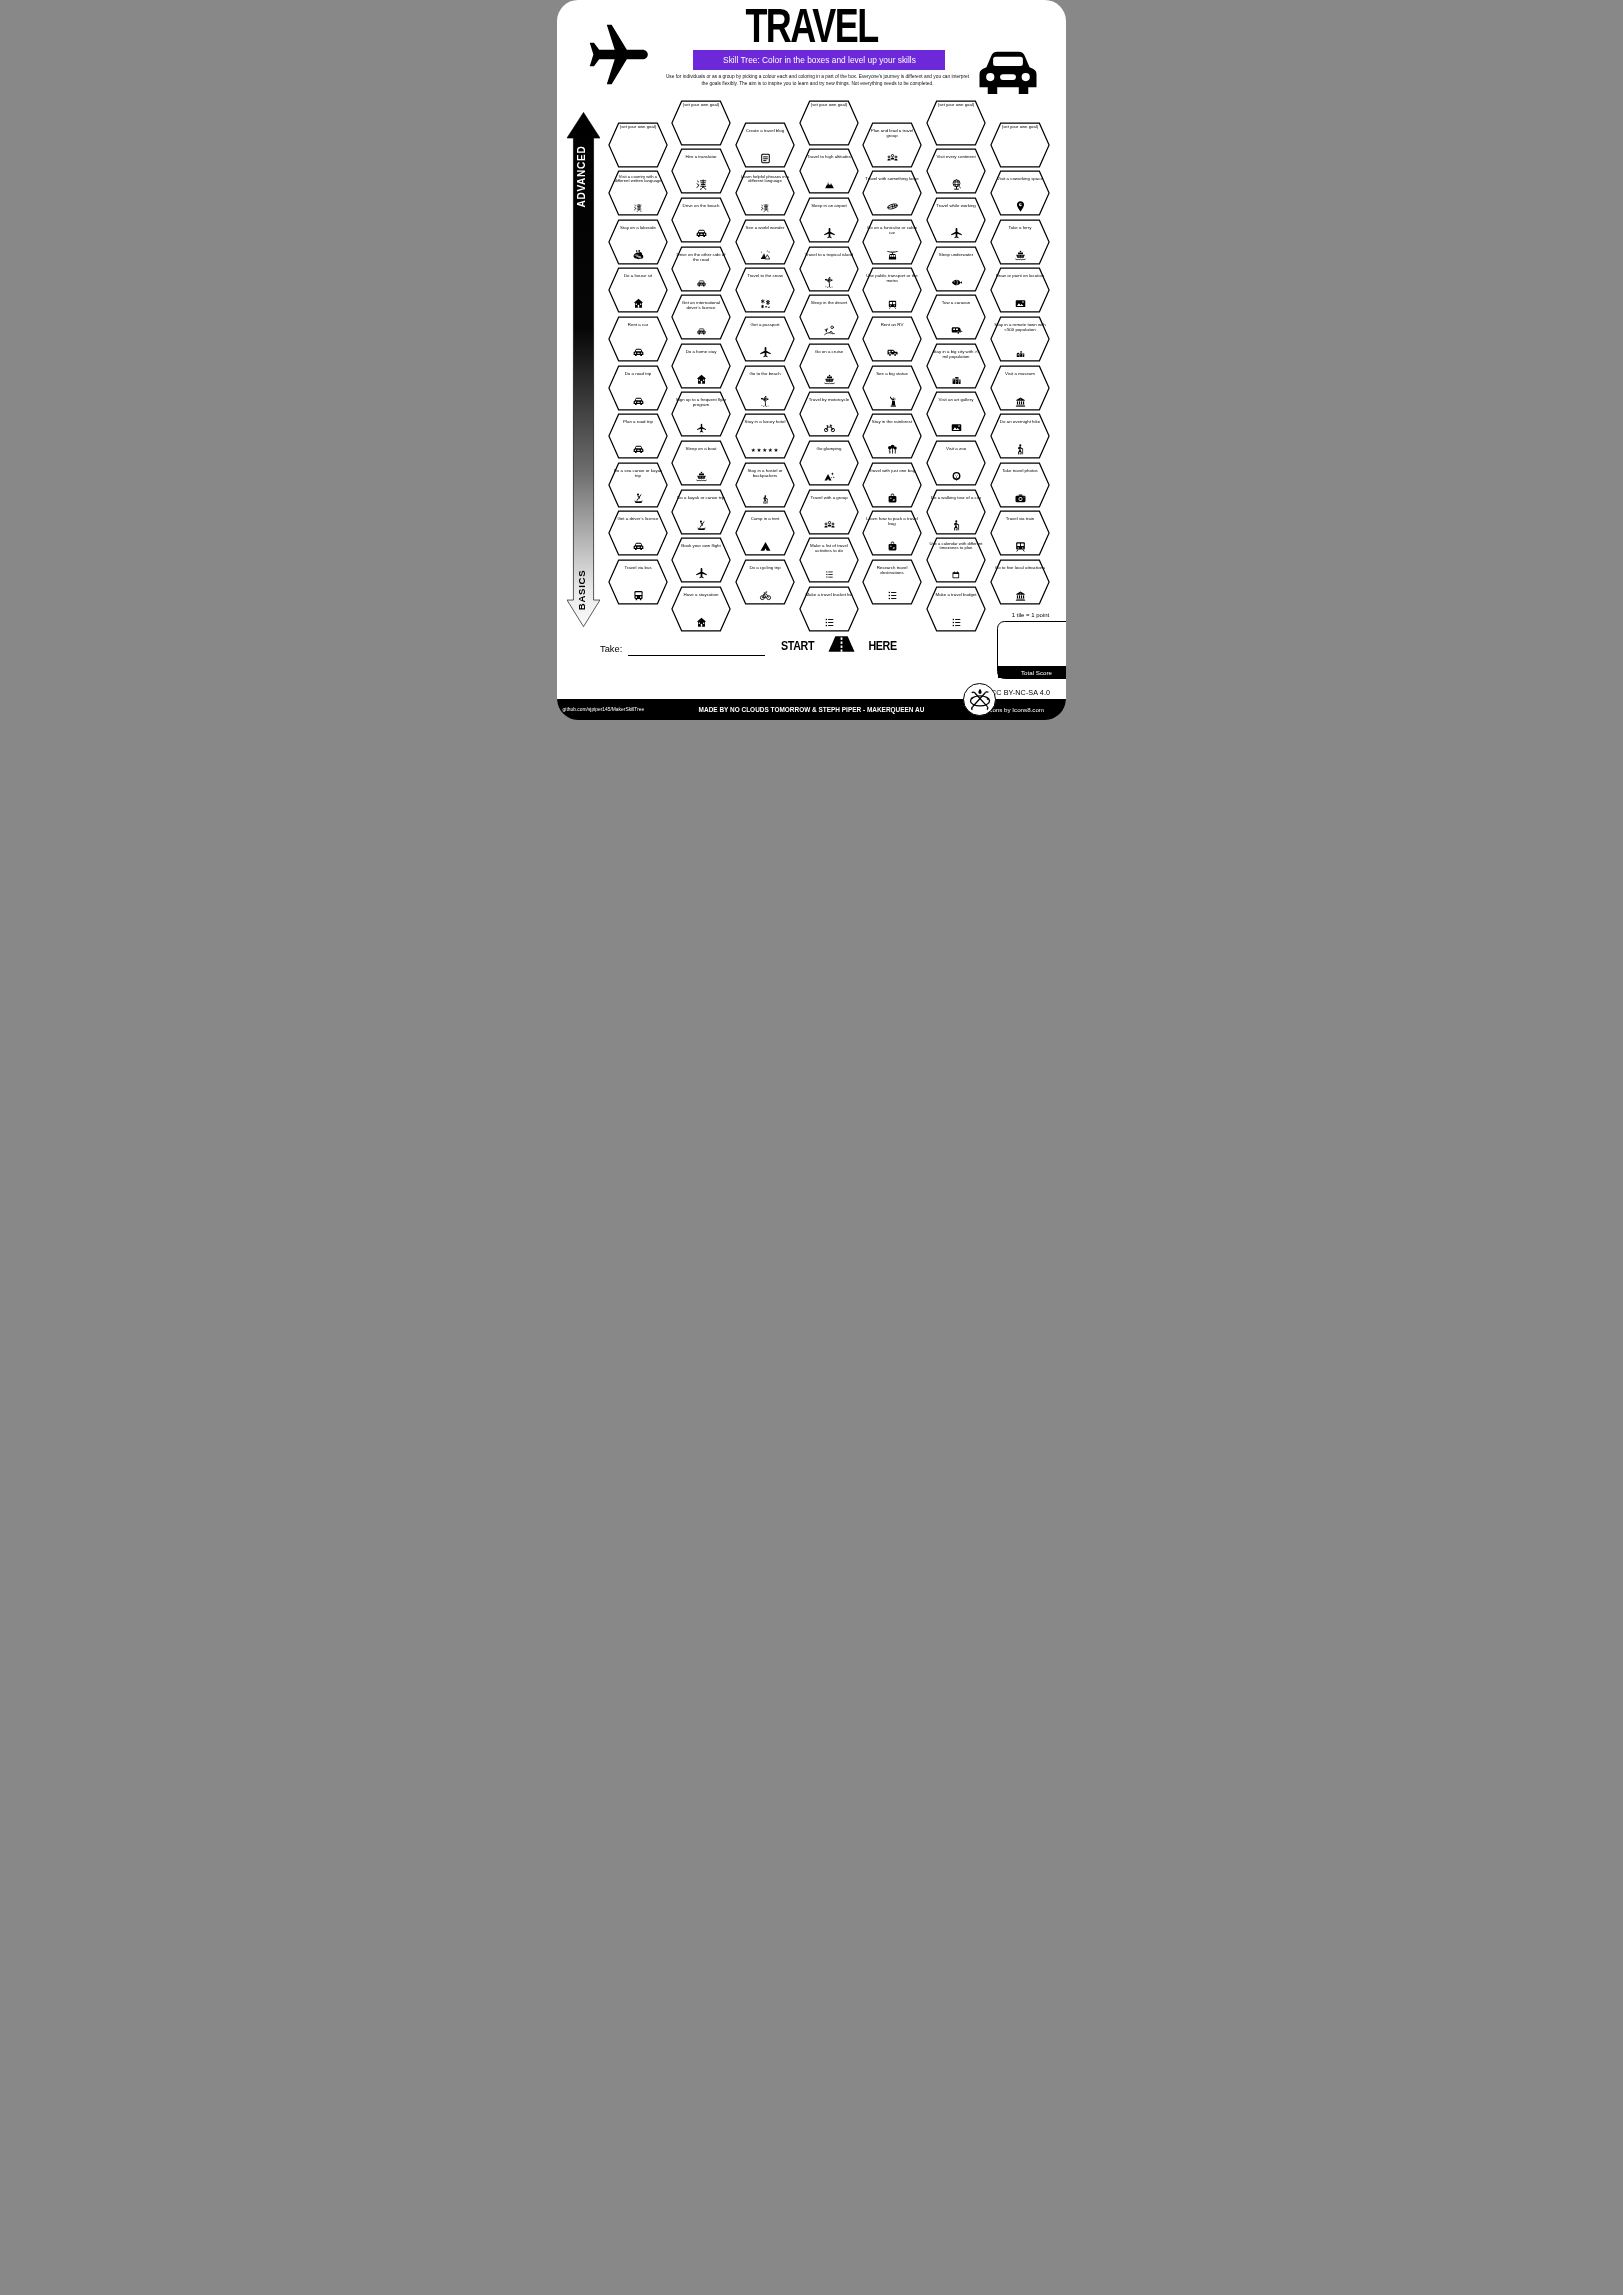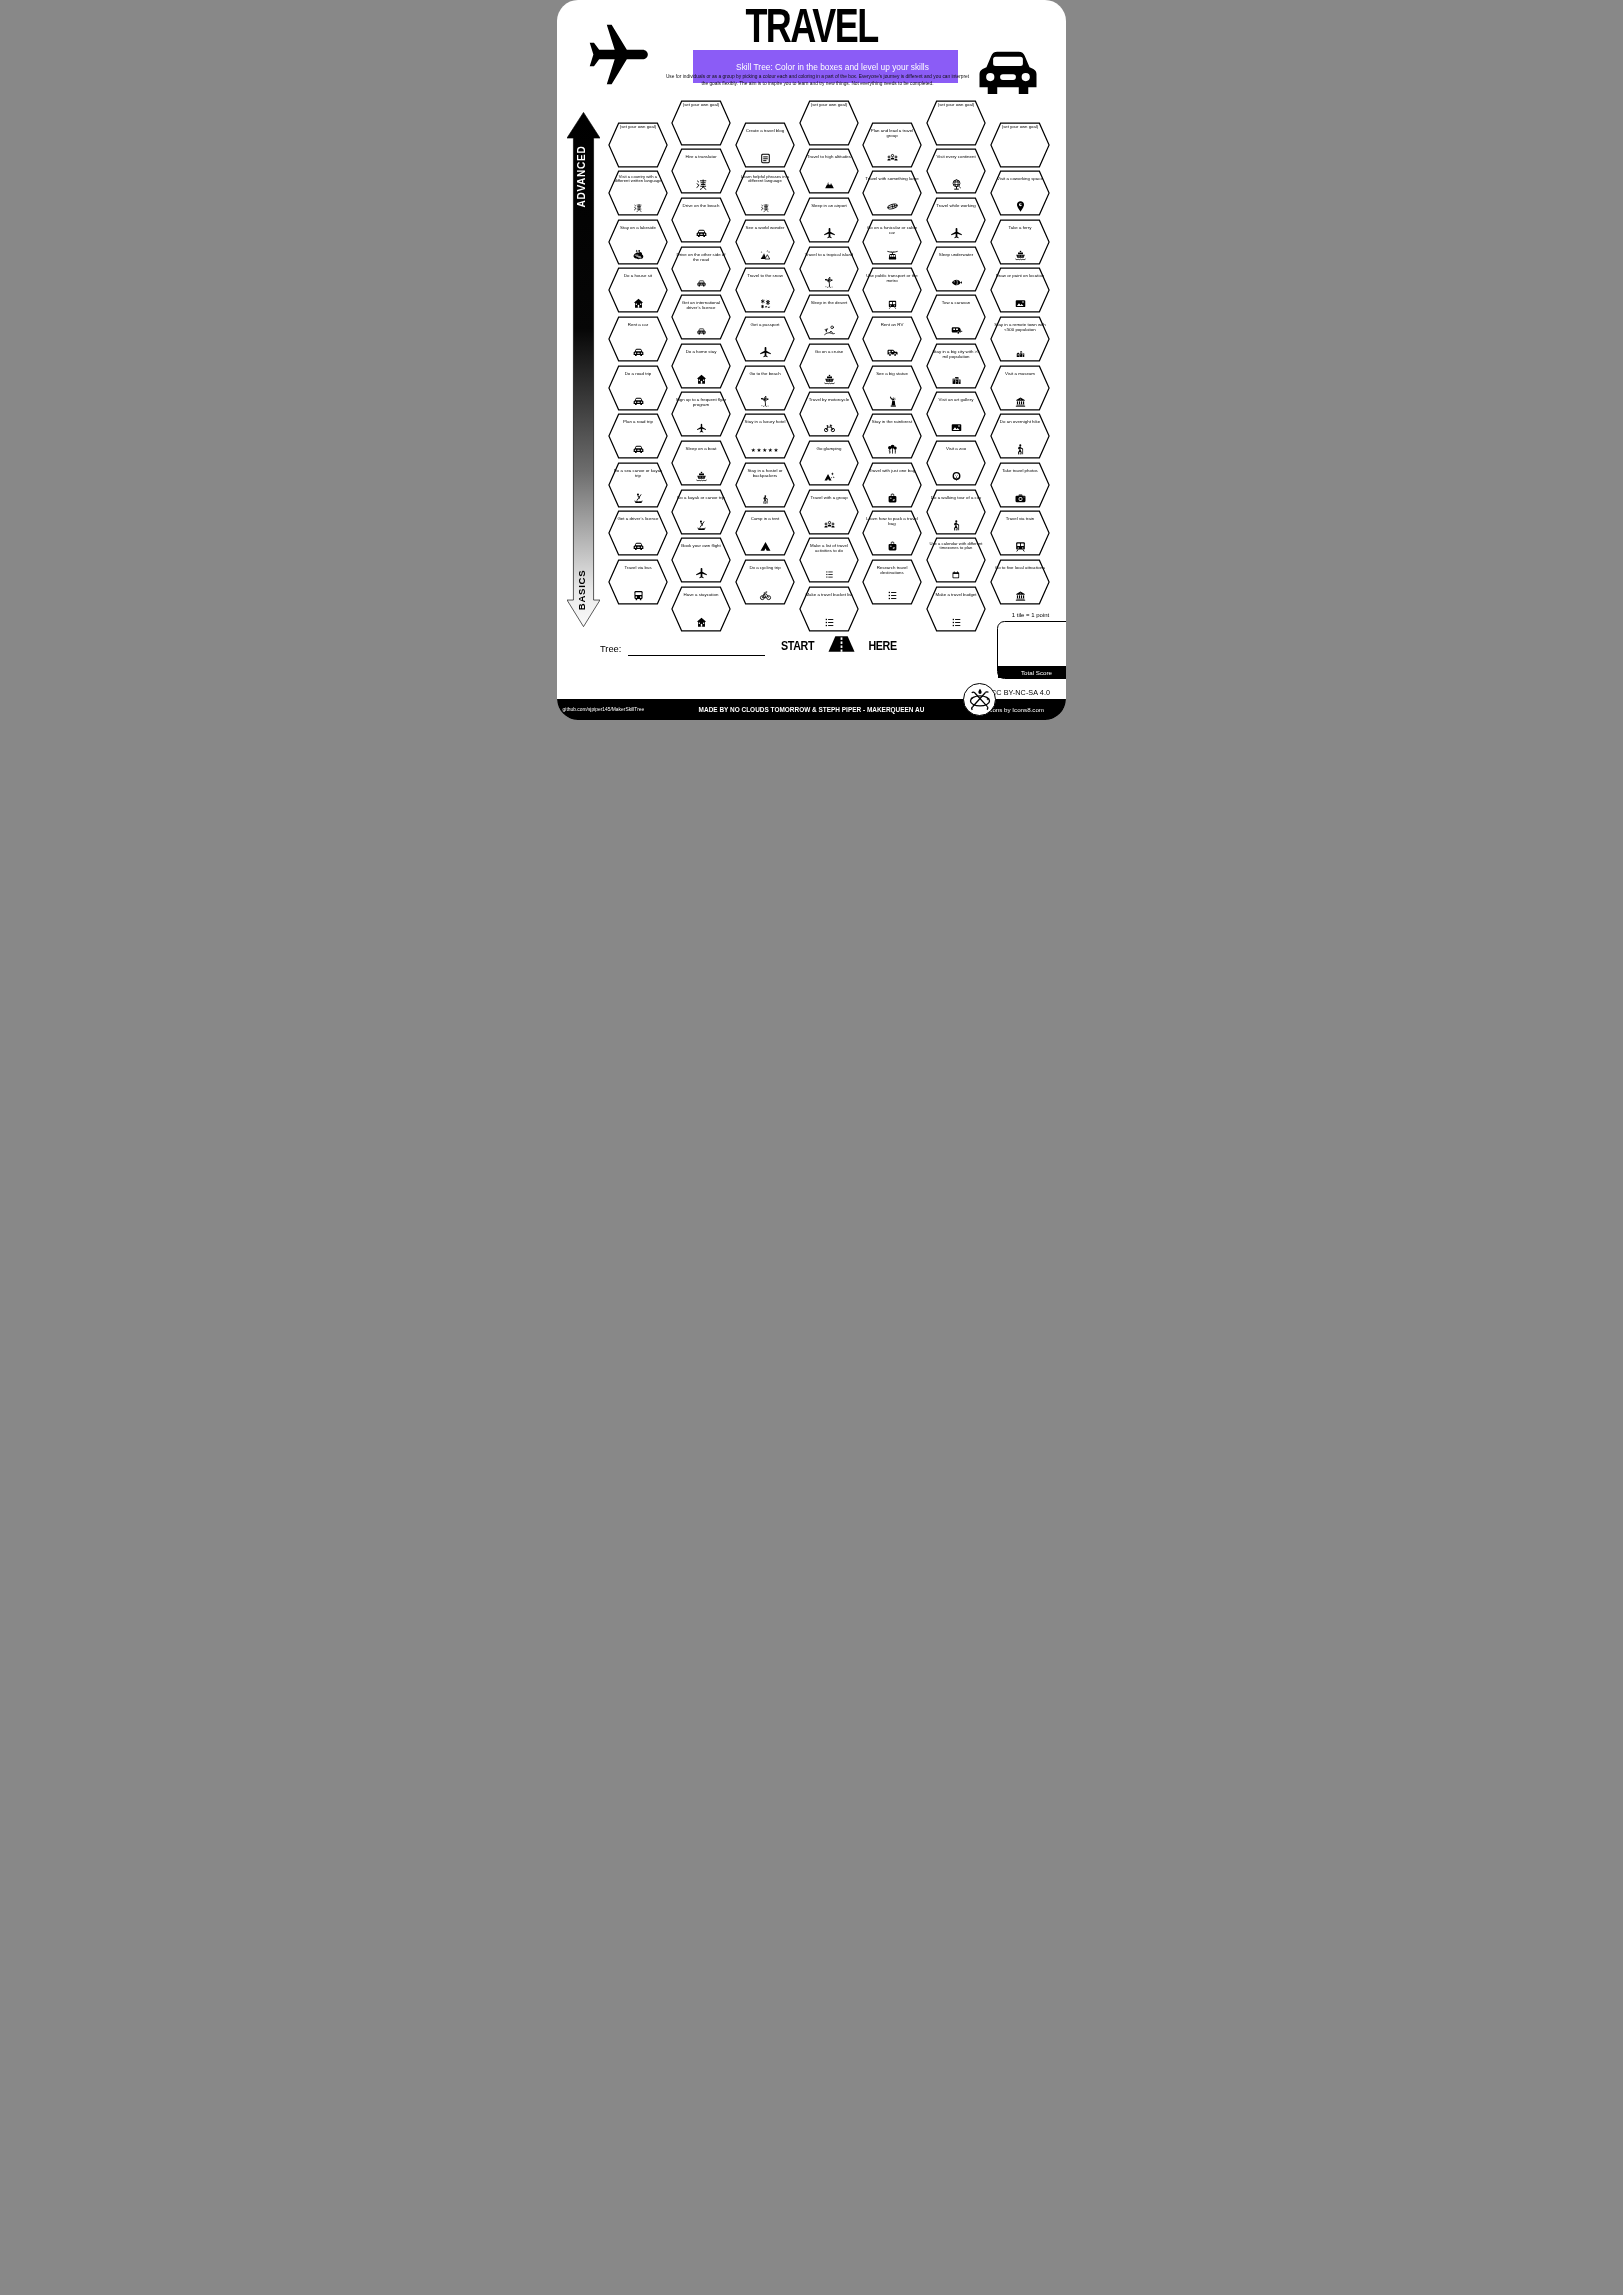--- a/index.html
+++ b/index.html
@@ -1,22 +1,22 @@
 <!DOCTYPE html>
 <html style="font-size:7.4px"><head>
 <meta charset="utf-8">
 <style>
   html,body{margin:0;padding:0;background:#888;}
   .page{position:relative;width:509px;height:720px;margin:0 auto;background:#fff;overflow:hidden;
         font-family:"Liberation Sans",sans-serif;color:#000;border-radius:21px;}
   
   .title{position:absolute;left:0;right:0;top:4.6px;text-align:center;font-size:45px;font-weight:900;
          letter-spacing:-1.9px;transform:scaleX(.8) scaleY(1.06);line-height:.95;}
-  .subtitle-bar{position:absolute;left:136px;top:50px;width:252px;height:33px;background:#8b5cf6;
-                display:flex;align-items:center;justify-content:center;padding-left:13px;}
+  .subtitle-bar{position:absolute;left:136px;top:50px;width:252px;height:20px;background:#6d28d9;
+                display:flex;align-items:center;justify-content:center;}
   .subtitle-bar span{color:#fff;font-size:8.8px;transform:scaleX(.95);white-space:nowrap;}
   .description{position:absolute;left:105px;top:73px;width:311px;text-align:center;font-size:4.8px;
                line-height:1.5;color:#111;}
   .hdr-icon{position:absolute;}
   .hdr-plane{left:23px;top:17.6px;}
   .hdr-plane svg{transform:rotate(90deg);}
   .hdr-car{left:413px;top:35px;}
   
   .axis{position:absolute;left:9.7px;top:110px;}
   
@@ -1219,21 +1219,21 @@
           <g fill="#fff">
             <rect x="11.45" y="4.8" width="1.1" height="2.7"></rect>
             <rect x="11.45" y="9.2" width="1.1" height="2.7"></rect>
             <rect x="11.45" y="13.6" width="1.1" height="2.7"></rect>
             <rect x="11.45" y="18" width="1.1" height="2.5"></rect>
           </g>
         </svg></span>
     <span class="start-word">HERE</span>
   </div>
 
-  <div class="name-row">Tree:</div>
+  <div class="name-row">Take:</div>
   <div class="name-line"></div>
 
   <div class="score-note">1 tile = 1 point</div>
   <div class="score-box">
     <div class="score-value"></div>
     <div class="score-bar">Total Score</div>
   </div>
 
   <div class="logo">
     <span><svg viewBox="0 0 24 24" width="26" height="26">

